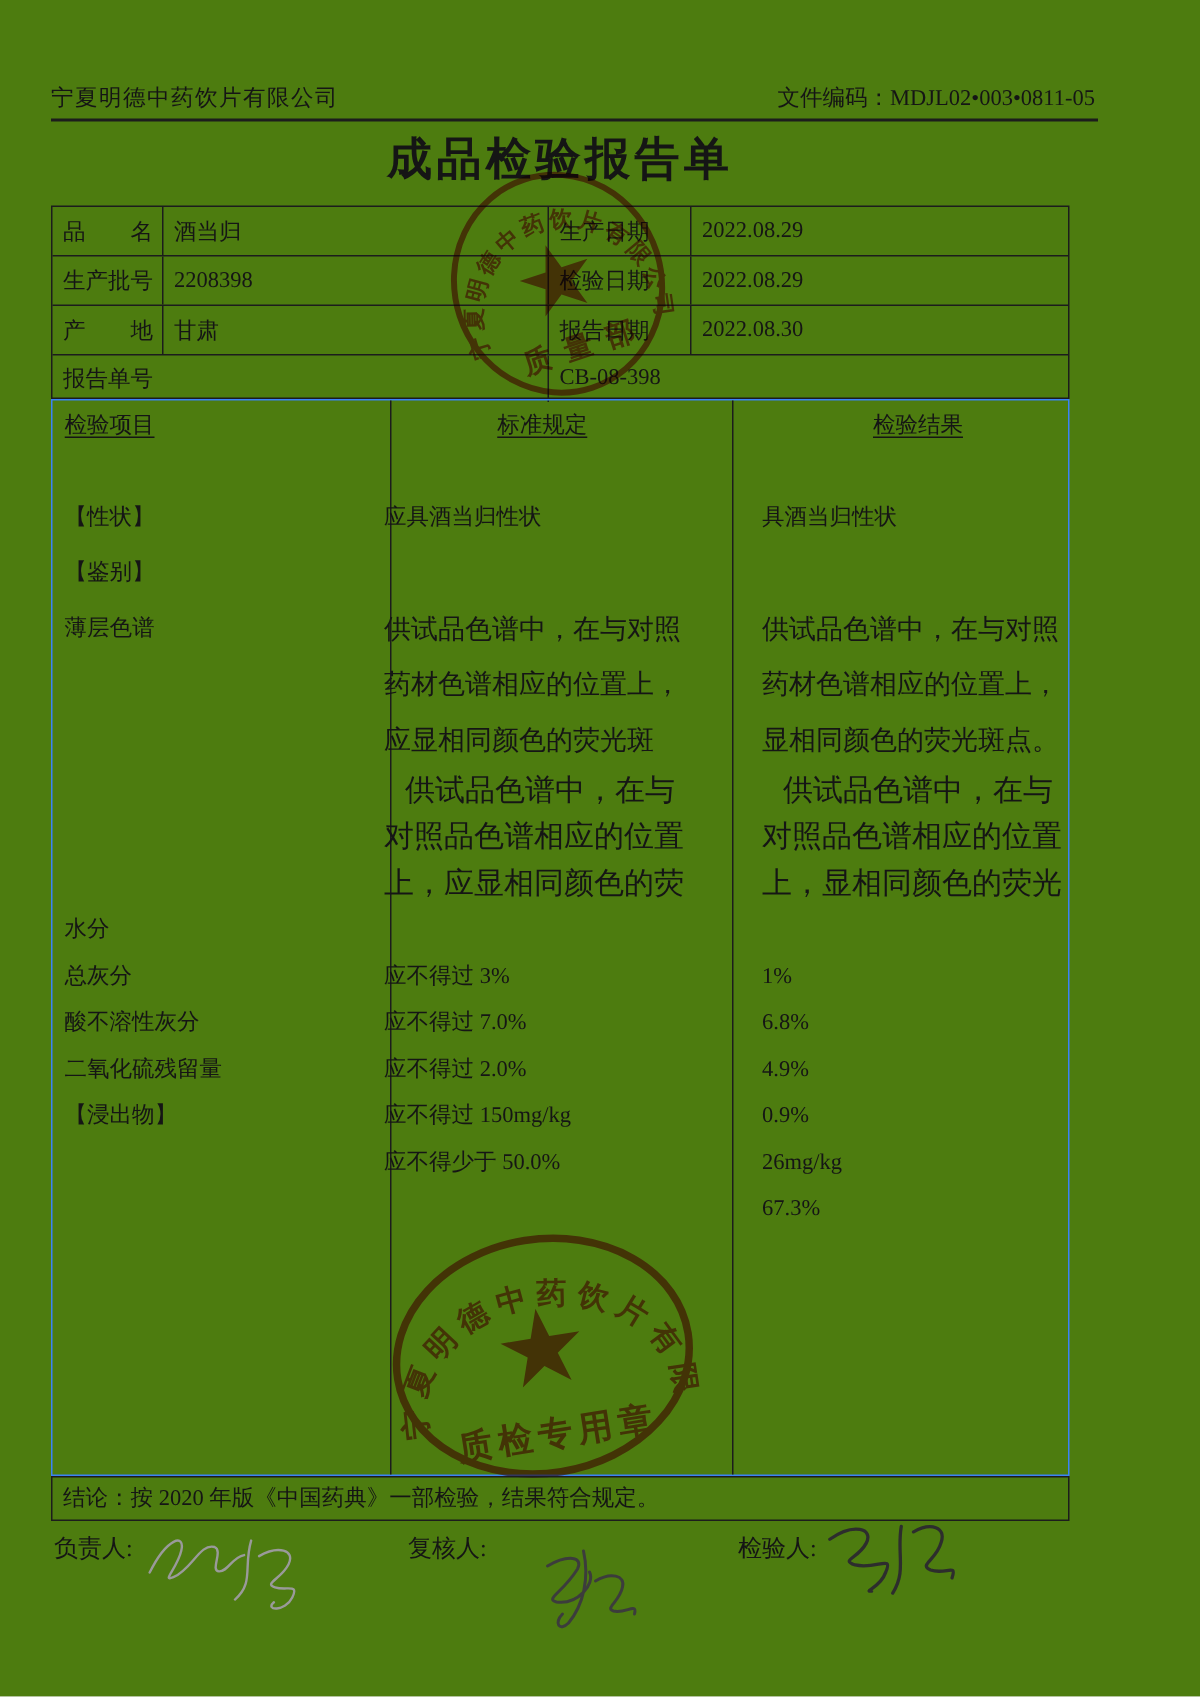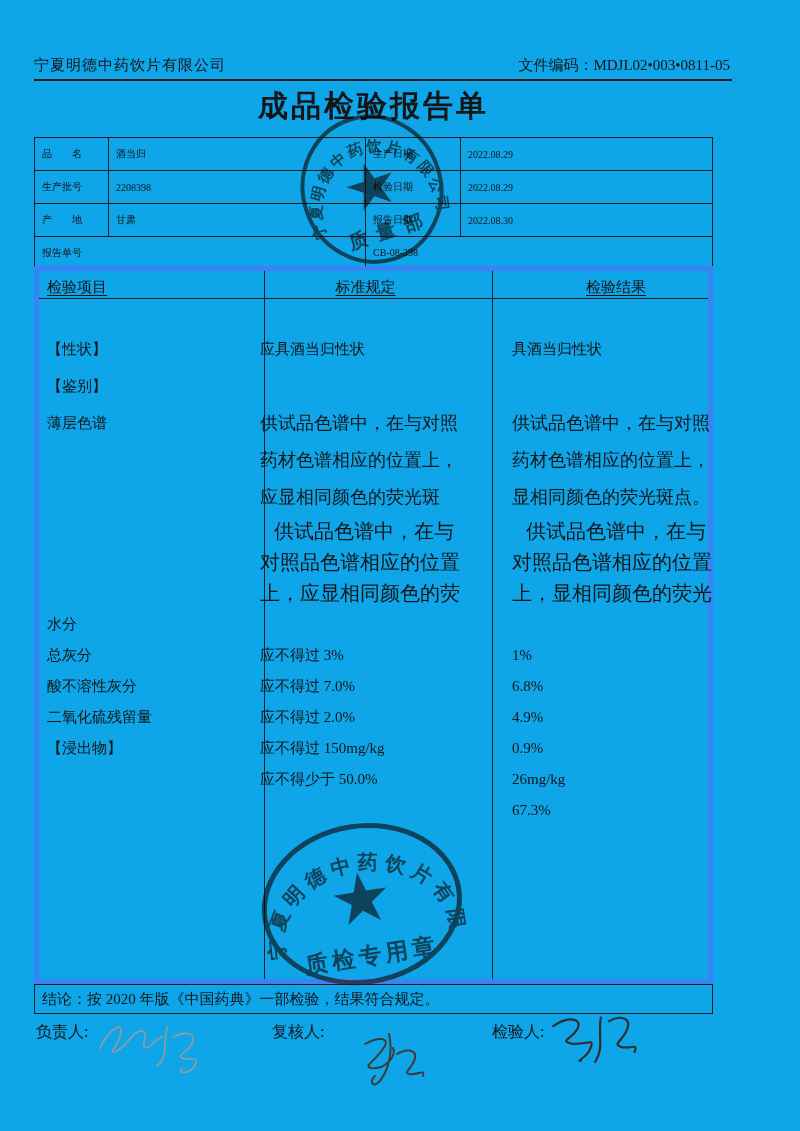--- a/index.html
+++ b/index.html
@@ -1,43 +1,43 @@
 <!DOCTYPE html>
 <html><head>
 <meta charset="utf-8">
 <style>
   html,body { margin:0; padding:0; background:#e8e8e8; }
   .page {
     position:relative; width:800px; height:1131px; margin:0 auto;
-    background:#0ea5e9; overflow:hidden;
+    background:#4d7c0f; overflow:hidden;
     font-family:"Liberation Serif","DejaVu Serif",serif;
     color:#151515;
   }
   .abs { position:absolute; }
 
   
   .hdr-left  { left:34px; top:56px; font-size:15px; letter-spacing:1px; }
   .hdr-right { right:70px; top:56px; font-size:15px; }
   .hdr-rule  { left:34px; top:79px; width:698px; height:2px; background:#1c1c1c; }
   .title { left:34px; top:86px; width:679px; text-align:center;
            font-size:30px; font-weight:bold; letter-spacing:3px; }
 
   
-  .info { left:34px; top:137px; width:679px; height:162px;
-          border:1px solid #1c1c1c; box-sizing:border-box; font-size:10px; }
+  .info { left:34px; top:137px; width:679px; height:129px;
+          border:1px solid #1c1c1c; box-sizing:border-box; font-size:15px; }
   .info-row { display:grid; grid-template-columns:74px 257px 95px 253px;
               height:32px; border-bottom:1px solid #1c1c1c; }
   .info-row-last { display:grid; grid-template-columns:331px 348px; height:31px; }
   .cell { display:flex; align-items:center; padding-left:7px; box-sizing:border-box;
           overflow:hidden; white-space:nowrap; }
   .bR { border-right:1px solid #1c1c1c; }
 
   
   .main { left:34px; top:266px; width:679px; height:718px;
-          border:5px solid #3b82f6; box-sizing:border-box; }
+          border:1px solid #3b82f6; box-sizing:border-box; }
   .vline { position:absolute; top:0; bottom:0; width:1px; background:#1c1c1c; }
   .col  { position:absolute; top:0; bottom:0; box-sizing:border-box; font-size:15px; }
   .col1 { left:0;   width:225px; padding-left:8px; }
   .col2 { left:213px; width:227px; padding-left:8px; }
   .col3 { left:454px; width:223px; padding-left:7px;margin-left:12px; }
   .rh  { height:60px; padding-top:7px; box-sizing:border-box; overflow:hidden; }
   .rh span { text-decoration:underline; text-underline-offset:3px; }
   .rh.ctr { text-align:center; padding-right:8px; }
   .r37 { height:37px; line-height:37px; overflow:hidden; }
   .rp1 { height:111px; line-height:37px; font-size:18px; overflow:hidden; padding-right:6px; }

